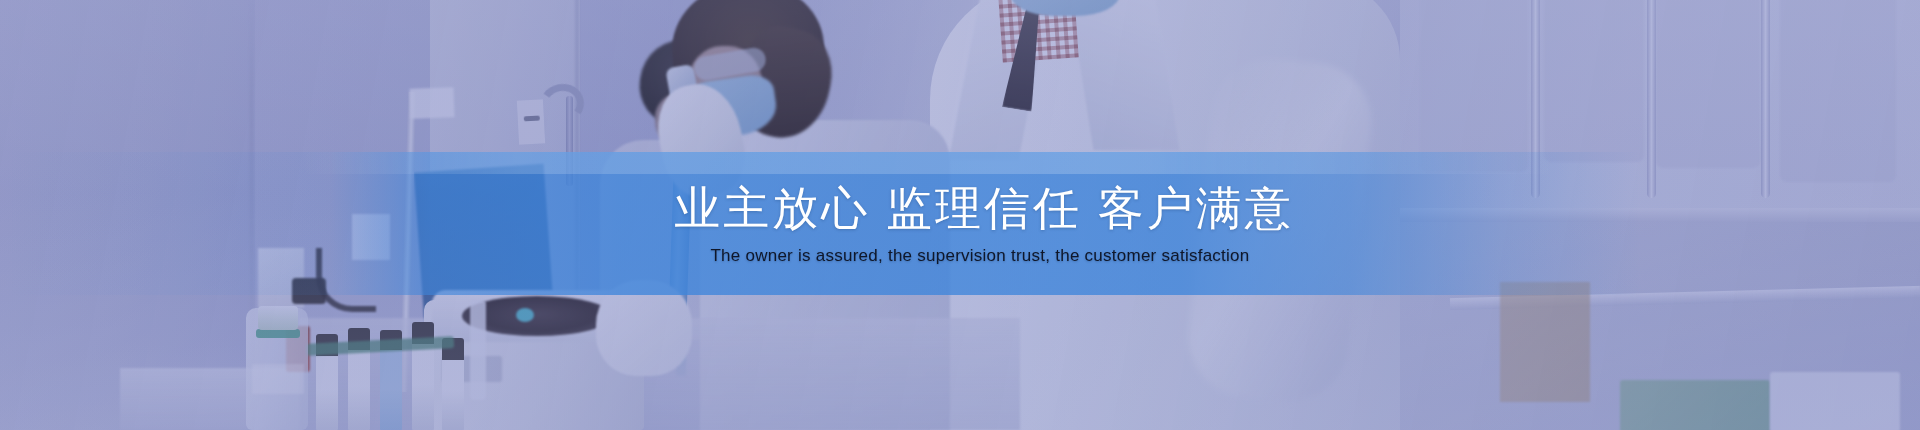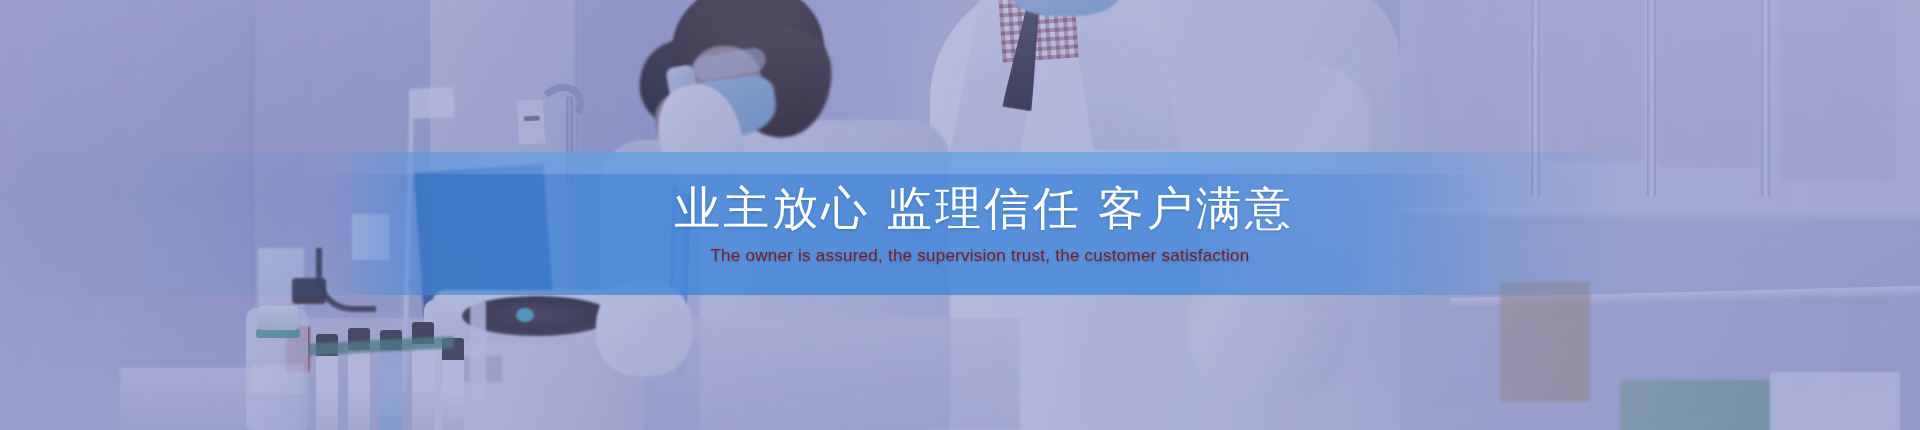--- a/index.html
+++ b/index.html
@@ -475,21 +475,21 @@
     font-size:46px;
     font-weight:400;
     letter-spacing:3px;
     line-height:1.18;
     white-space:nowrap;
     text-shadow:0 1px 3px rgba(24,56,104,.30);
     margin-bottom:10px;
     padding-left:8px;
   }
   .subhead {
-    color:#7f1d1d;
+    color:#0f172a;
     font-size:17px;
     font-weight:400;
     letter-spacing:.25px;
     white-space:nowrap;
     text-shadow:0 1px 2px rgba(24,56,104,.34);
   }
 </style>
 </head>
 <body>
 

